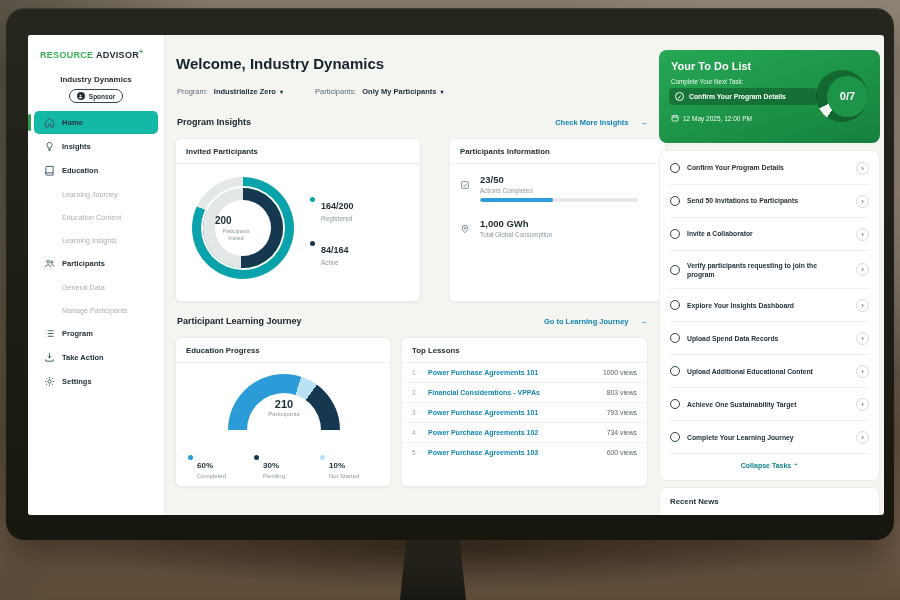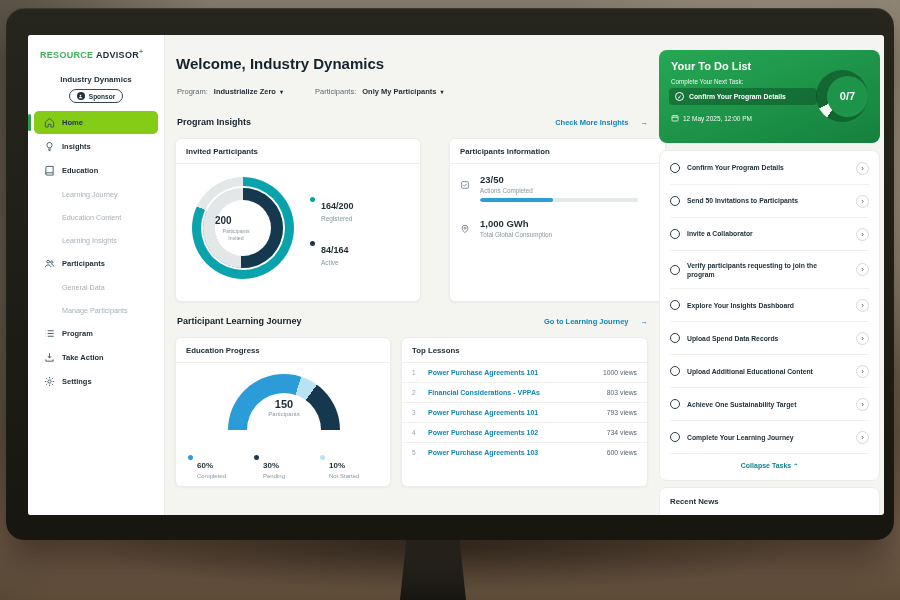--- a/index.html
+++ b/index.html
@@ -35,21 +35,21 @@
   .sponsor { width:fit-content; margin:5px auto 8px; border:1px solid #36454e; border-radius:9px;
     padding:2px 7px; display:flex; align-items:center; gap:4px; font-size:6.5px; font-weight:bold;
     color:#22313b; cursor:pointer; }
   .sponsor-ic { width:8px; height:8px; border-radius:50%; background:#22313b; color:#fff;
     display:flex; align-items:center; justify-content:center; }
   .sponsor-ic svg { width:5px; height:5px; }
   .nav { margin-top:8px; }
   .nav-item { display:flex; align-items:center; gap:7px; height:23px; padding:0 10px; margin:1px 6px;
     border-radius:5px; color:#22313b; font-weight:bold; font-size:7.5px; cursor:pointer; position:relative; }
   .nav-item.sub { padding-left:28px; color:#a6b0b6; font-weight:normal; font-size:7.2px; height:22px; }
-  .nav-item.active { background:#84cc16; }
+  .nav-item.active { background:#14b8a6; }
   .nav-item.active::before { content:""; position:absolute; left:-6px; top:3px; bottom:3px; width:3px;
     background:#2f9e4c; border-radius:2px; }
   .nav-ic { width:11px; height:11px; color:#3c535f; display:flex; flex-shrink:0; }
   .nav-ic svg { width:11px; height:11px; }
 
   
   .main { position:absolute; left:137px; top:0; width:492px; height:480px; }
   .page-title { position:absolute; left:11px; top:20px; font-size:15px; font-weight:bold; color:#15232c; }
   .filters { position:absolute; left:12px; top:52px; display:flex; align-items:center; gap:6px;
     font-size:7.5px; color:#5d6b73; }
@@ -327,21 +327,21 @@
         <span class="arr">→</span>
       </span>
     </div>
 
     <div class="card card-edu">
       <div class="card-title">Education Progress</div>
       <div class="gauge">
         <div class="gauge-arc" style="background: conic-gradient(from 270deg, rgb(43, 156, 216) 0deg, rgb(43, 156, 216) 108deg, rgb(185, 226, 243) 108deg, rgb(185, 226, 243) 126deg, rgb(22, 56, 78) 126deg, rgb(22, 56, 78) 180deg, transparent 180deg, transparent 360deg);"></div>
         <div class="gauge-hole"></div>
         <div class="gauge-center">
-          <div class="gc-v">150</div>
+          <div class="gc-v">210</div>
           <div class="gc-l">Participants</div>
         </div>
       </div>
       <div class="gauge-legend">
         <div class="gl-item">
           <span class="dot" style="background-color: rgb(43, 156, 216);"></span>
           <span class="gl-value">60%</span>
           <div class="gl-label">Completed</div>
         </div>
         <div class="gl-item">

